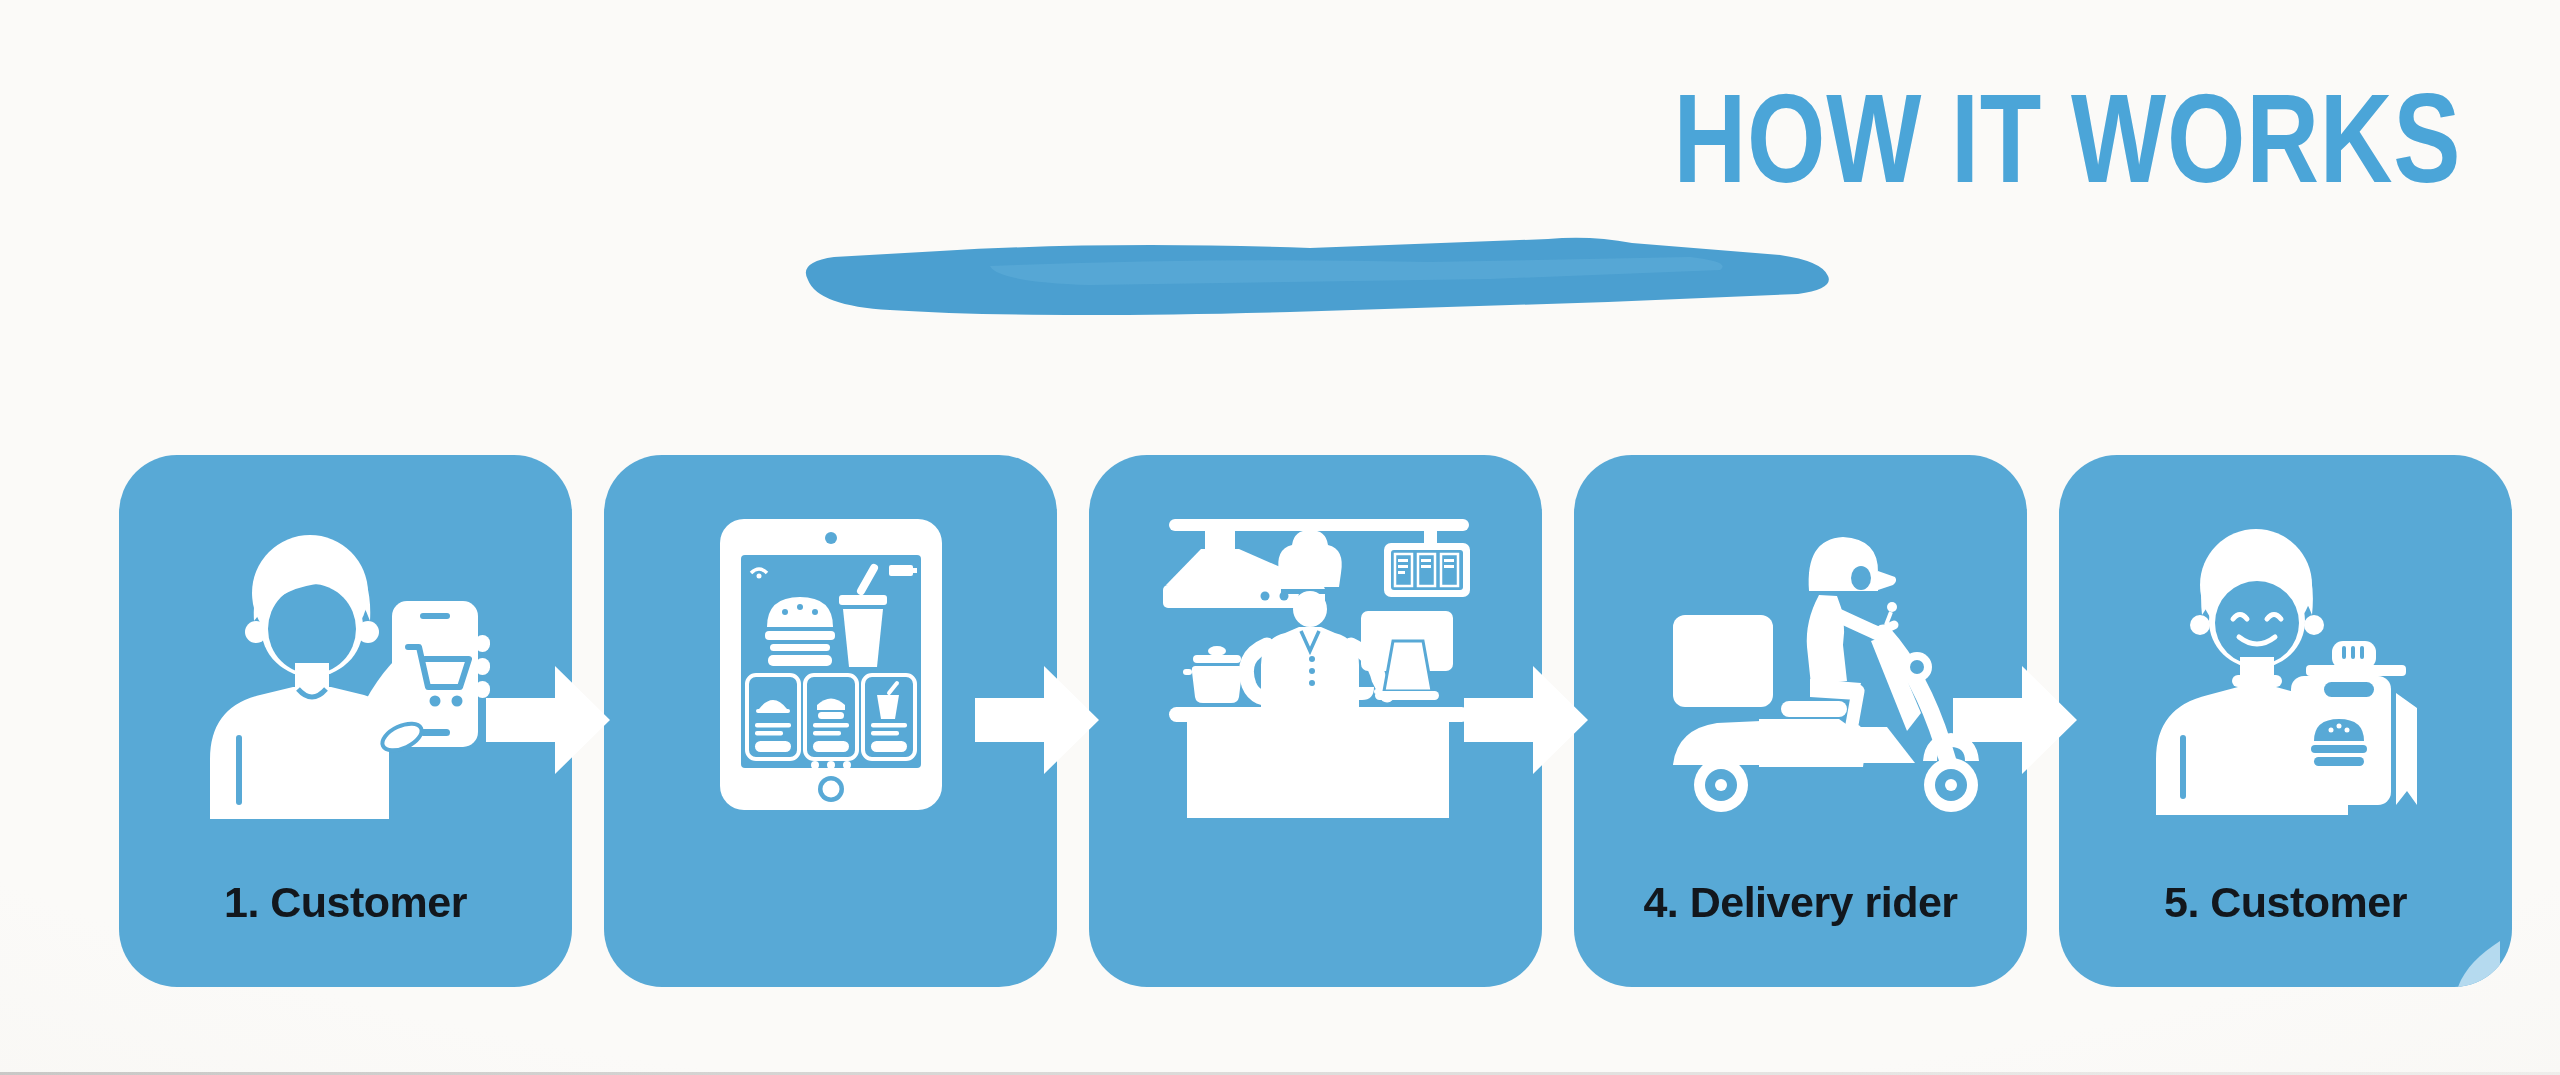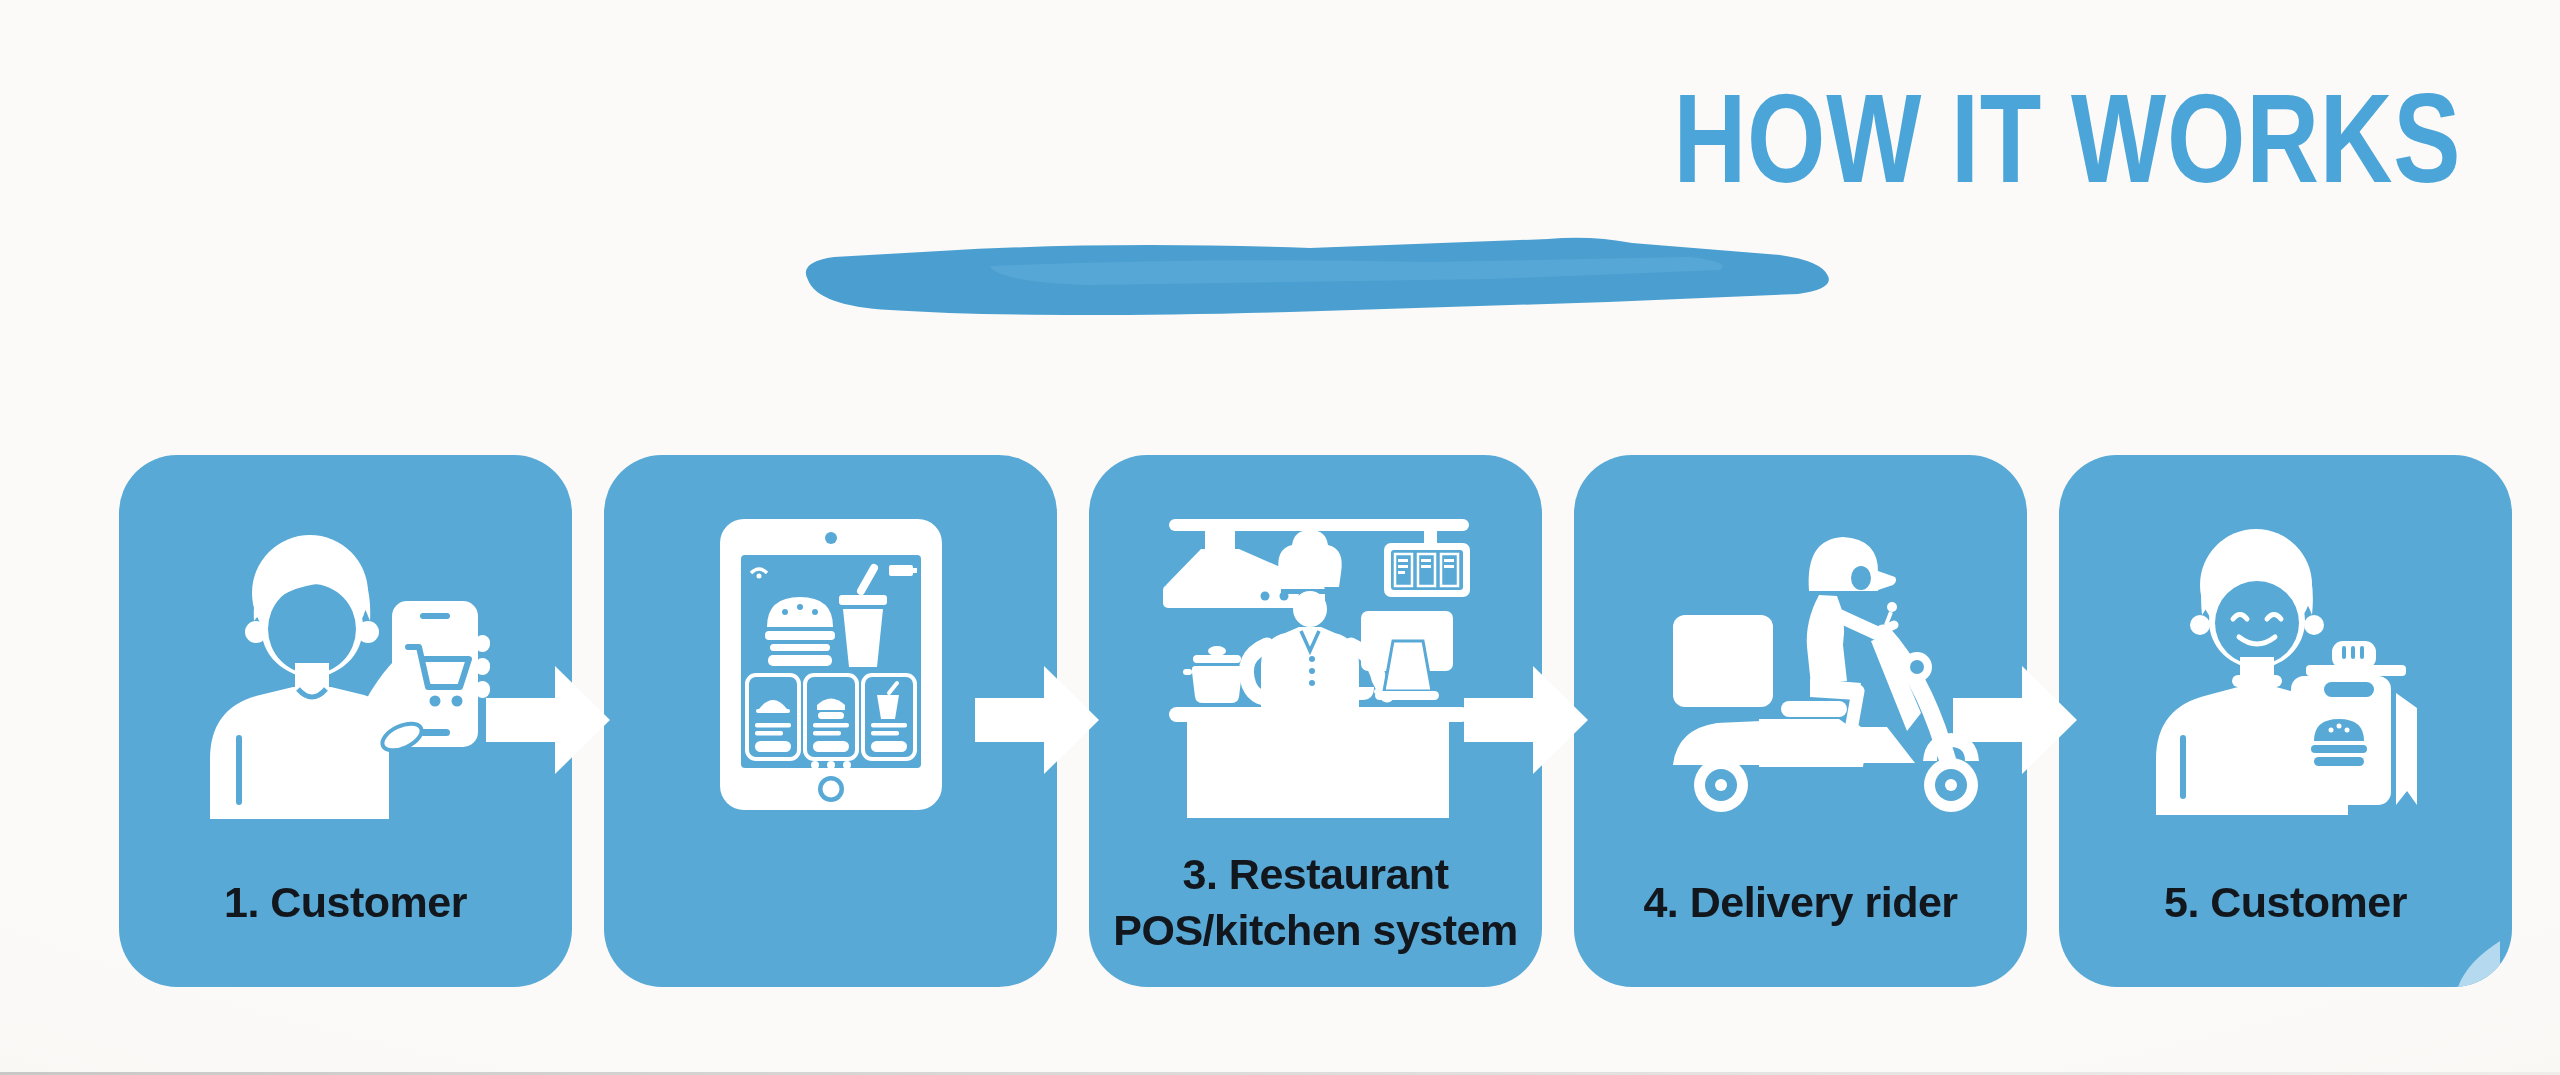--- a/index.html
+++ b/index.html
@@ -191,24 +191,20 @@
           <path d="M196,172 Q196,185 209,185 H221 Q233,185 233,172 Z"></path>
           <rect x="233" y="174" width="20" height="5" rx="2.5"></rect>
           <rect x="132" y="178" width="52" height="7" rx="3.5"></rect>
           <rect x="220" y="96" width="92" height="60" rx="7"></rect>
         </g>
         <path d="M252,126 H282 L291,176 H243 Z" fill="#fff" stroke="#58a9d6" stroke-width="3"></path>
         <rect x="234" y="176" width="64" height="9" rx="4.5" fill="#fff"></rect>
         <rect x="28" y="192" width="300" height="15" rx="7.5" fill="#fff"></rect>
         <rect x="46" y="207" width="262" height="96" fill="#fff"></rect>
       </svg>
-    </div>
-    <div class="caption">
-      <span>3. Restaurant</span>
-      <span>POS/kitchen system</span>
     </div>
   </div>
 
   <div class="step">
     <div class="iconwrap">
       <svg width="360" height="282" viewBox="0 0 360 282" style="top:78px">
         <g fill="#fff">
           <path d="M188,58 Q184,6 222,4 Q258,6 257,40 L257,58 Z"></path>
           <path d="M257,38 L274,44 Q277,48 272,52 L257,57 Z"></path>
         </g>

